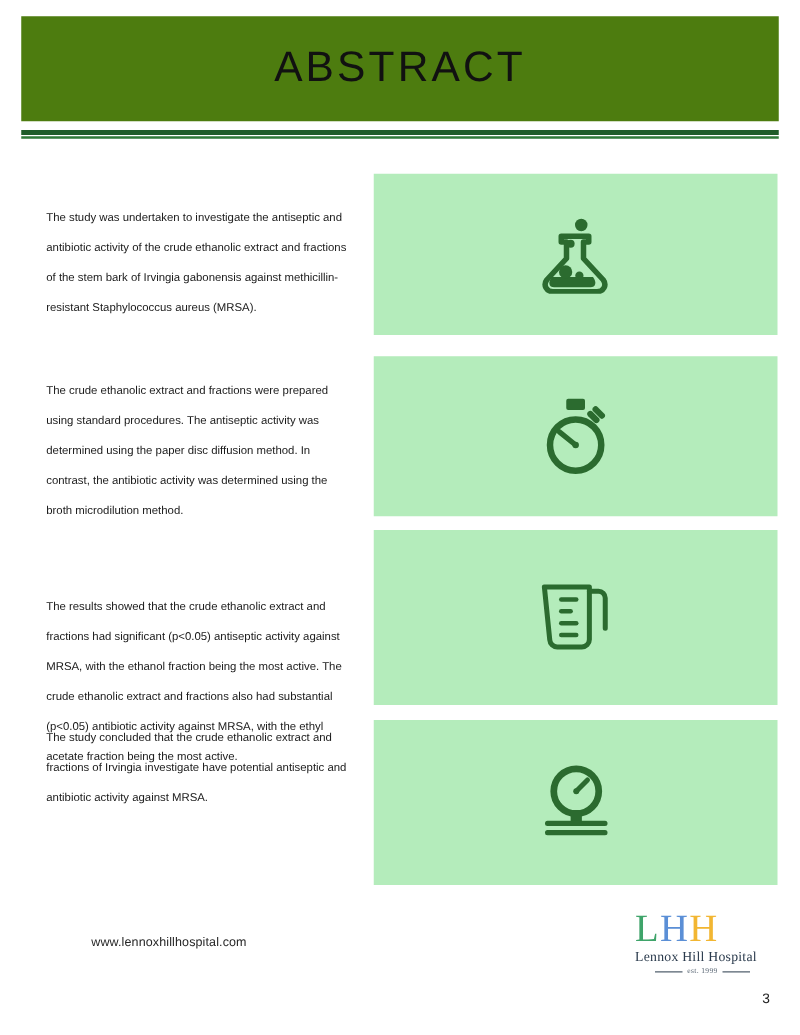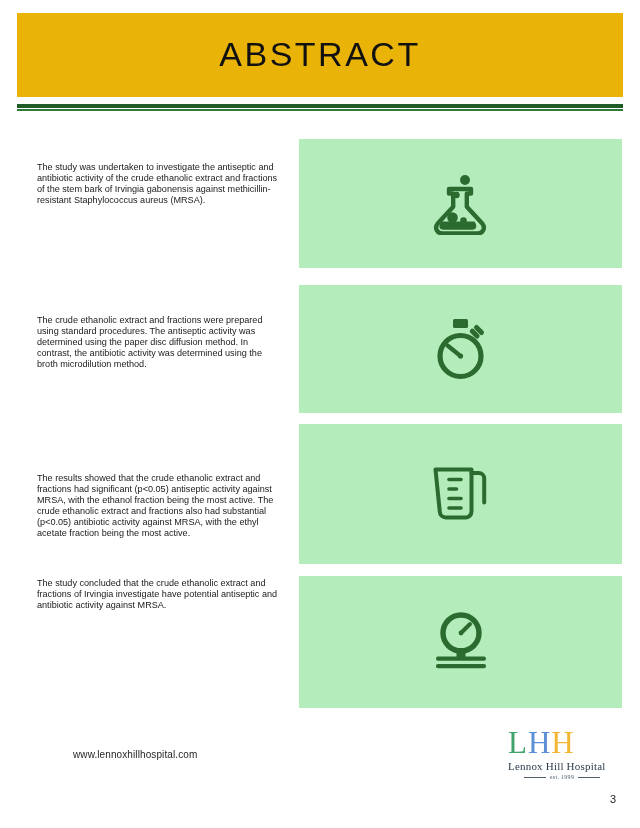--- a/index.html
+++ b/index.html
@@ -23,21 +23,21 @@
     background: #ffffff;
   }
 
   
   .header-band {
     position: absolute;
     left: 17px;
     top: 13px;
     width: 606px;
     height: 84px;
-    background: #eab308;
+    background: #4d7c0f;
     display: flex;
     align-items: center;
     justify-content: center;
   }
   .header-title {
     font-size: 34px;
     letter-spacing: 2.5px;
     color: #111111;
     font-weight: 400;
     font-family: "Liberation Sans", sans-serif;
@@ -65,21 +65,21 @@
   .row {
     position: absolute;
     left: 0;
     width: 640px;
   }
   .row-text {
     position: absolute;
     left: 37px;
     width: 245px;
     font-size: 9.1px;
-    line-height: 11px;
+    line-height: 24px;
     color: #1a1a1a;
     text-align: left;
   }
   .panel {
     position: absolute;
     left: 299px;
     width: 323px;
     background: #b4ecbb;
   }
   .panel-icon {
@@ -92,21 +92,21 @@
     align-items: center;
     justify-content: center;
   }
   .panel-icon svg { display: block; }
 
   
   #row1 .panel { top: 139px; height: 129px; }
   #row1 .row-text { top: 162px; }
 
   #row2 .panel { top: 285px; height: 128px; }
-  #row2 .row-text { top: 315px; }
+  #row2 .row-text { top: 300px; }
 
   #row3 .panel { top: 424px; height: 140px; }
   #row3 .row-text { top: 431px; margin-top: 42px; }
 
   #row4 .panel { top: 576px; height: 132px; }
   #row4 .row-text { top: 578px; }
 
   
   .footer-url {
     position: absolute;

